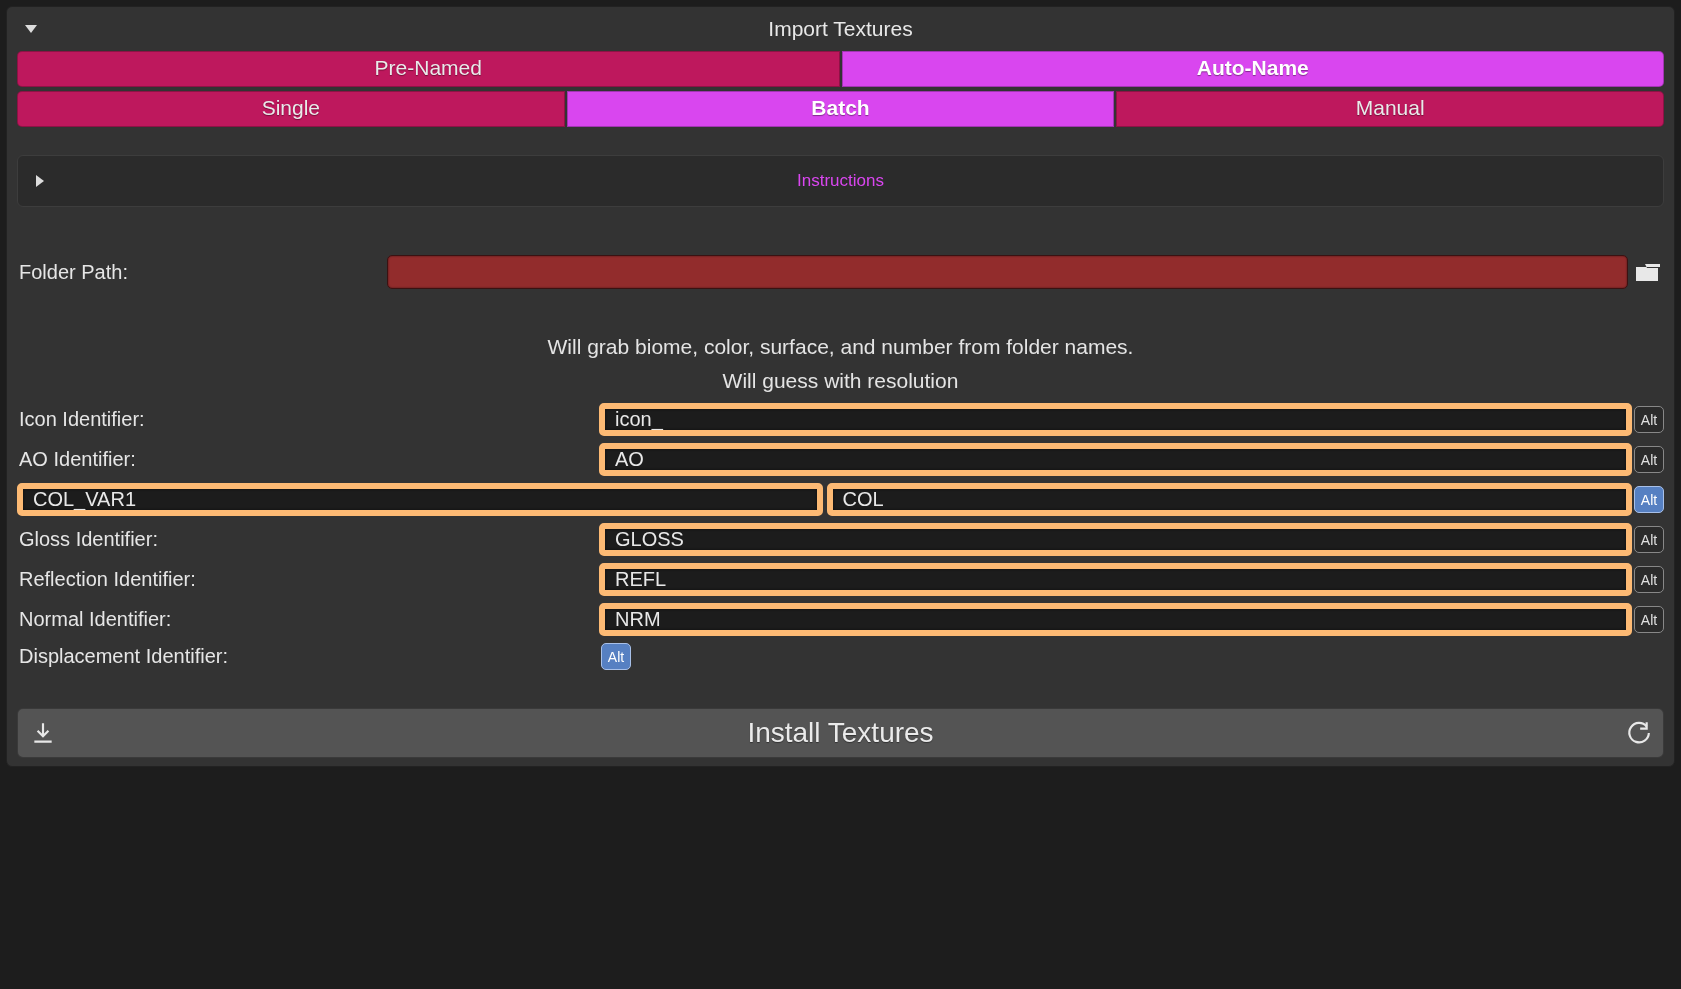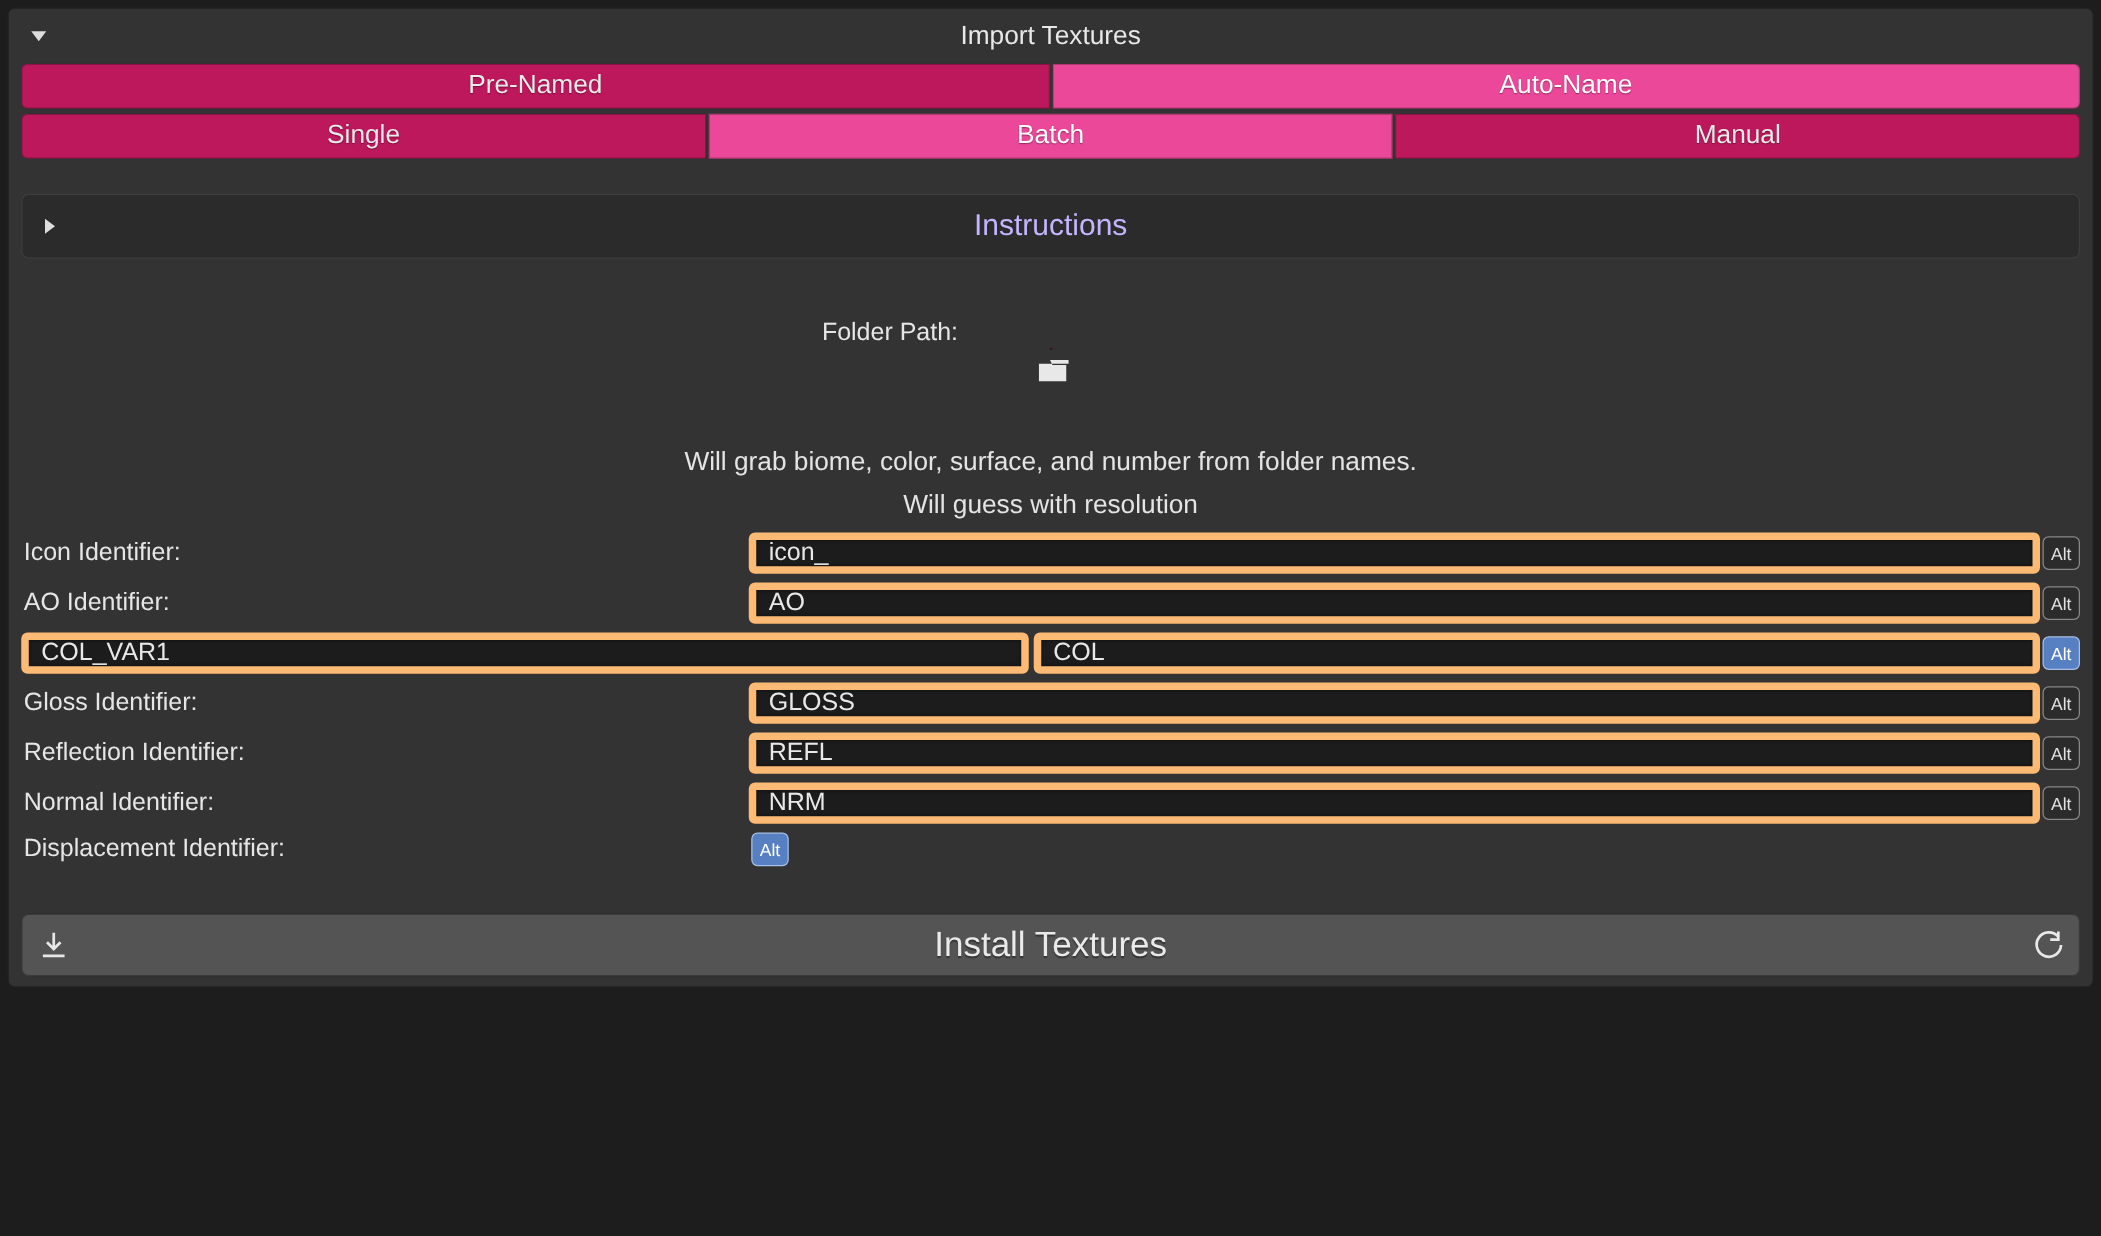--- a/index.html
+++ b/index.html
@@ -49,22 +49,23 @@
     background: #be185d;
     text-align: center;
     font-size: 21px;
     padding: 4px 0 6px 0;
     color: #eaeaea;
     text-shadow: 0 1px 1px rgba(0,0,0,0.4);
     cursor: pointer;
     border: 1px solid rgba(0,0,0,0.25);
   }
   .tab.active {
-    background: #ec4899;
+    background: #d946ef;
     color: #fff;
+    font-weight: bold;
   }
   .tab-row .tab:first-child { border-radius: 5px 0 0 5px; }
   .tab-row .tab:last-child  { border-radius: 0 5px 5px 0; }
 
   .inner {
     margin: 14px 10px 0 10px;
   }
   .instructions-bar {
     background: #2b2b2b;
     border: 1px solid #3d3d3d;
@@ -79,29 +80,28 @@
     width: 0; height: 0;
     border-top: 6px solid transparent;
     border-bottom: 6px solid transparent;
     border-left: 8px solid #ddd;
     margin-left: 18px;
   }
   .instructions-title {
     position: absolute;
     left: 50%;
     transform: translateX(-50%);
-    font-size: 24px;
-    color: #c4b5fd;
+    font-size: 17px;
+    color: #d946ef;
   }
 
   .row {
     display: flex;
     align-items: center;
     margin-top: 6px;
-    flex-direction: column;
   }
   .label-col {
     width: 370px;
     font-size: 20px;
     color: #e6e6e6;
     padding-left: 2px;
   }
   .folder-row { margin-top: 48px; }
   .folder-input {
     flex: 1;

